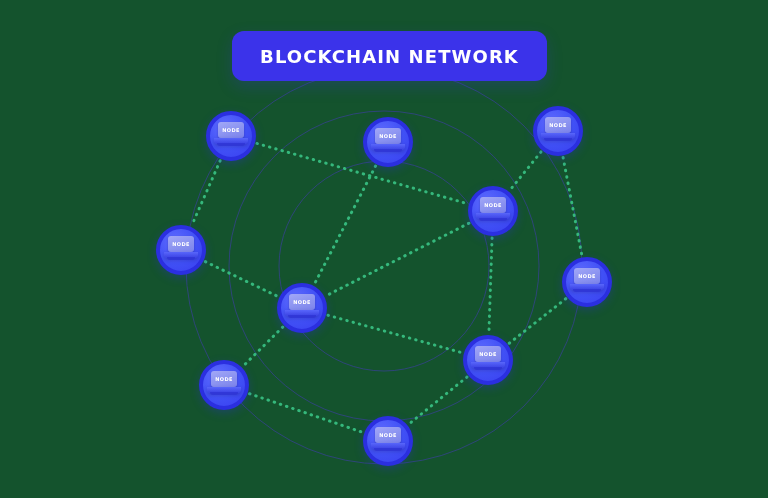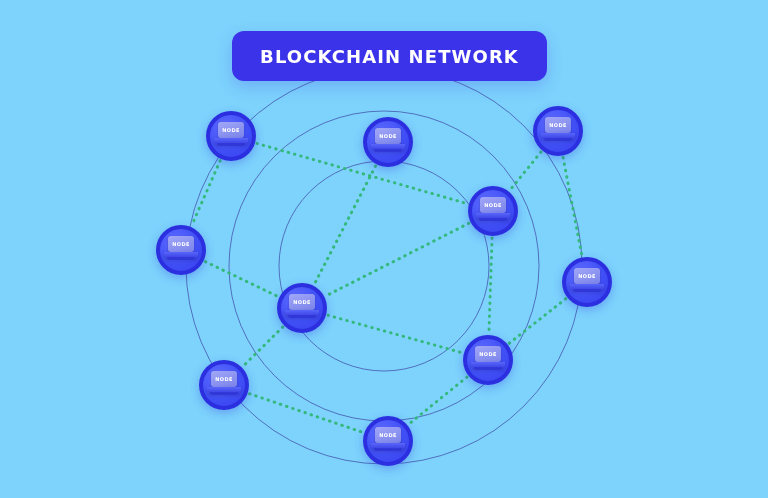--- a/index.html
+++ b/index.html
@@ -14,21 +14,21 @@
     background: #f8f7fc;
     font-family: "Liberation Sans", sans-serif;
     overflow: hidden;
     position: relative;
   }
 
   #stage {
     position: relative;
     width: 768px;
     height: 498px;
-    background: #7dd3fc;
+    background: #14532d;
   }
 
   
   #net-svg {
     position: absolute;
     left: 0; top: 0;
     width: 768px;
     height: 498px;
     display: block;
   }

